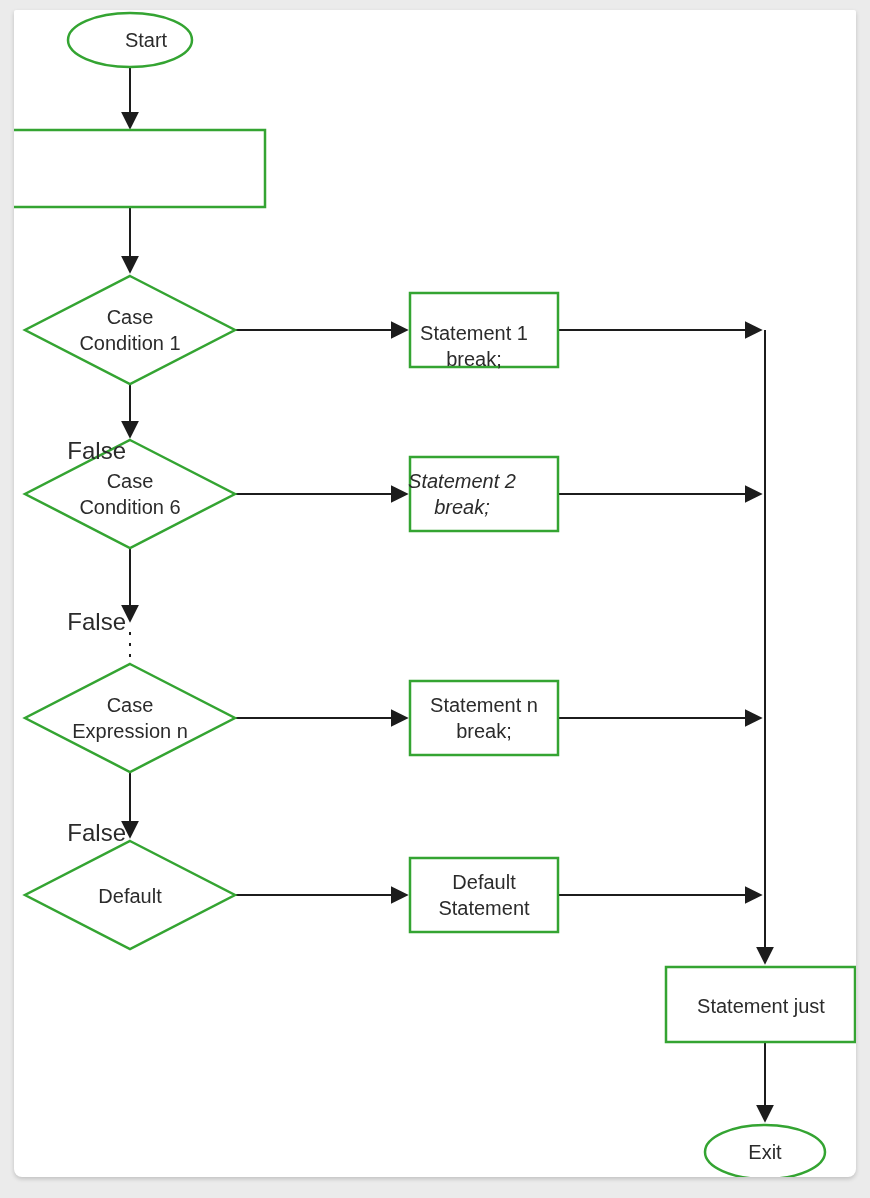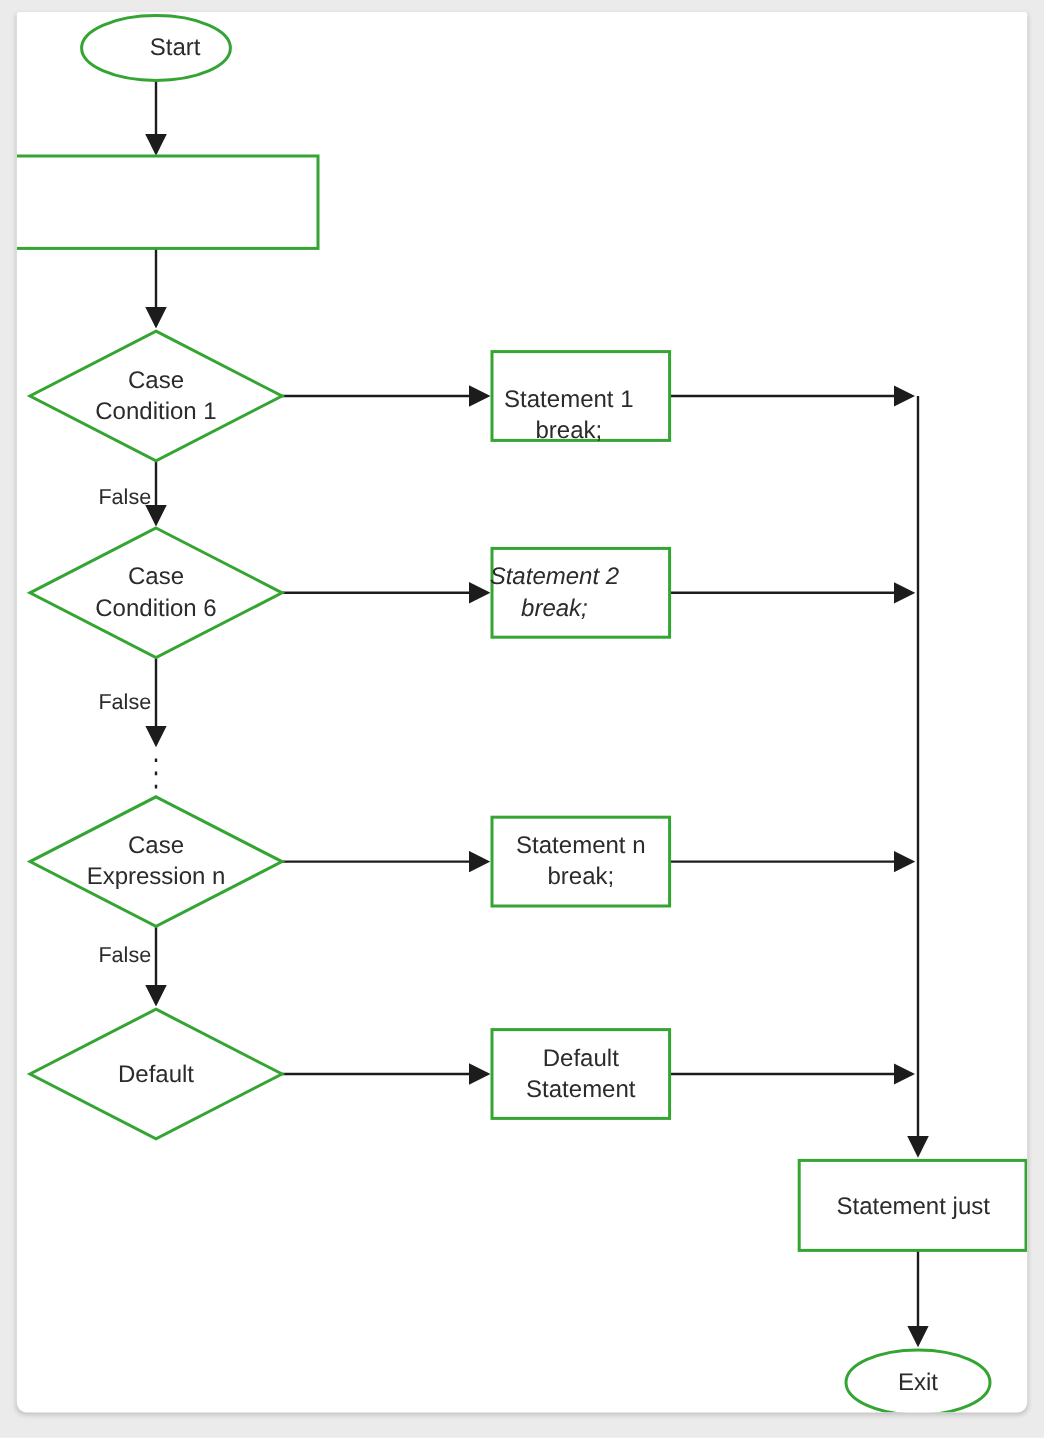--- a/index.html
+++ b/index.html
@@ -61,22 +61,23 @@
     flex-direction: column;
     align-items: center;
     justify-content: center;
     text-align: center;
     color: var(--text);
     font-size: 20px;
     line-height: 26px;
     white-space: nowrap;
   }
   .label.small {
-    font-size: 18px;
+    font-size: 24px;
     line-height: 22px;
+    margin-top: 37px;
   }
   .label.right-align {
     align-items: flex-end;
   }
 </style>
 </head>
 <body>
 
 <div class="stage">
   <div class="page">

